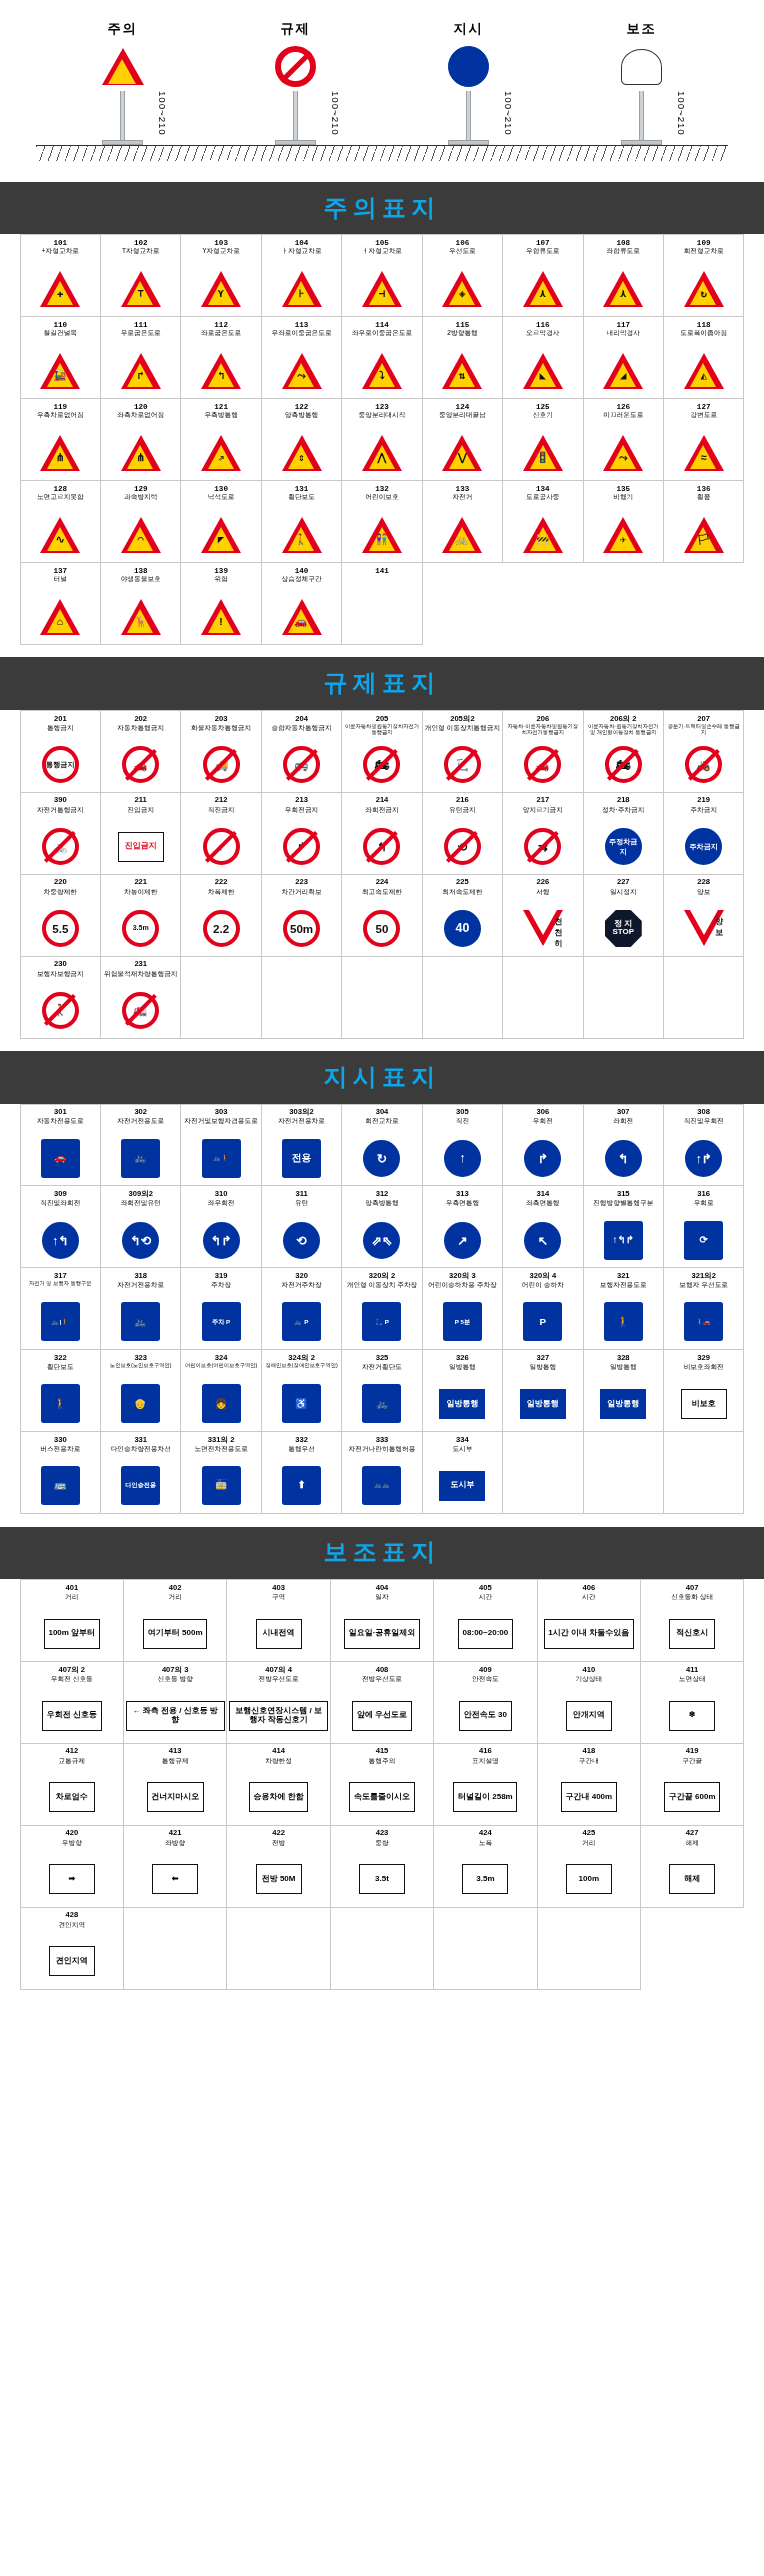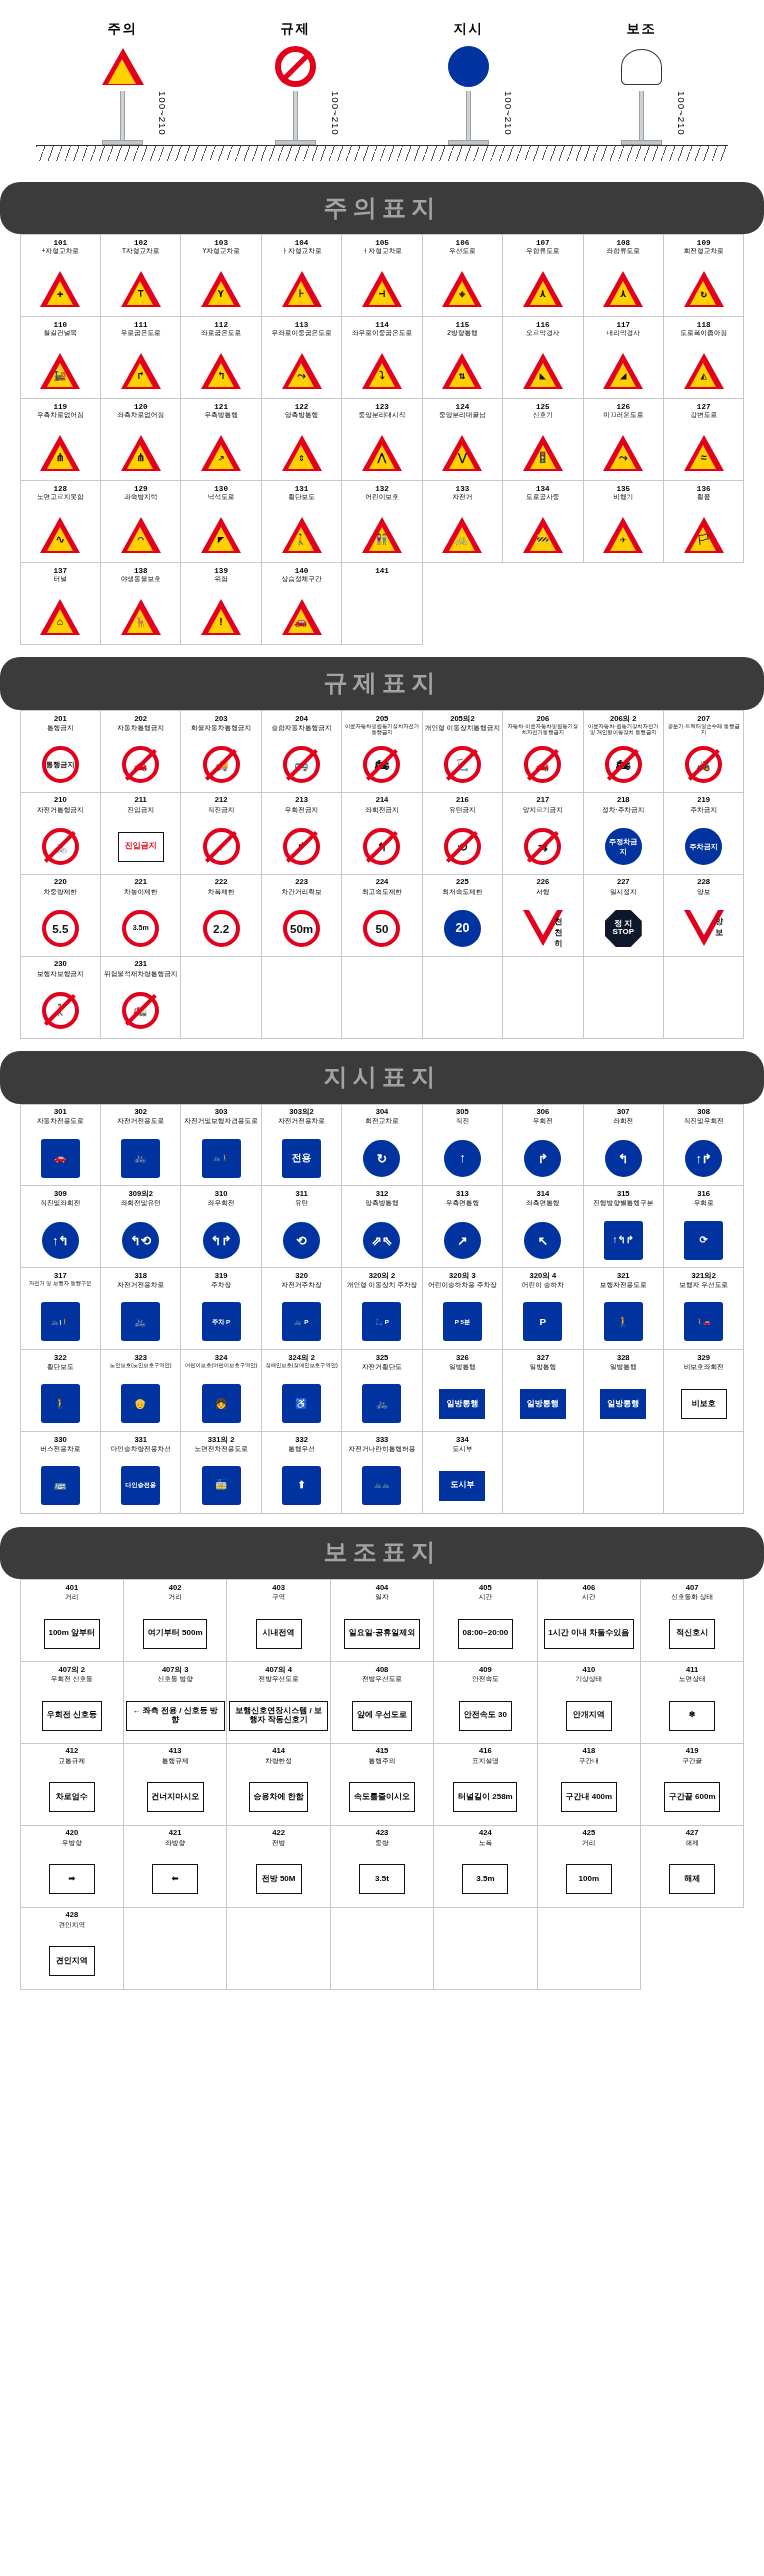--- a/index.html
+++ b/index.html
@@ -58,23 +58,23 @@
     writing-mode: vertical-rl; text-orientation: mixed;
   }
   .ground {
     margin: 0 36px; height: 16px;
     background: repeating-linear-gradient(110deg, #555 0 0.9px, transparent 0.9px 8px);
     border-top: 1.8px solid #333;
   }
 
   
   .section-header {
-    background: #3b3b3b; color: #a3a3a3; text-align: center;
+    background: #3b3b3b; color: #0ea5e9; text-align: center;
     font-size: 24px; font-weight: bold; letter-spacing: 5.3px;
-    padding: 9.8px 0 10.7px 0; margin-top: 12.4px; border-radius: 20px;
+    padding: 9.8px 0 10.7px 0; margin-top: 12.4px;
   }
 
   
   .grid-wrap { padding: 0 19.6px; }
   .grid {
     display: grid; gap: 0;
     border-left: 0.9px solid #c9c9c9; border-top: 0.9px solid #c9c9c9;
   }
   .cell {
     border-right: 0.9px solid #c9c9c9; border-bottom: 0.9px solid #c9c9c9;
@@ -698,21 +698,21 @@
           <div class="cell">
             <div class="num">207</div>
             <div class="cap tiny">경운기·트랙터및손수레 통행금지</div>
             <div class="art">
               <div class="circ slash">
                 <span style="font-size:11.6px">🚜</span>
               </div>
             </div>
           </div>
           <div class="cell">
-            <div class="num">210</div>
+            <div class="num">390</div>
             <div class="cap">자전거통행금지</div>
             <div class="art">
               <div class="circ slash">
                 <span style="font-size:11.6px">🚲</span>
               </div>
             </div>
           </div>
           <div class="cell">
             <div class="num">211</div>
             <div class="cap">진입금지</div>
@@ -828,21 +828,21 @@
               <div class="circ">
                 <span style="font-size:11.6px">50</span>
               </div>
             </div>
           </div>
           <div class="cell">
             <div class="num">225</div>
             <div class="cap">최저속도제한</div>
             <div class="art">
               <div class="circ blue">
-                <span style="font-size:12.4px">20</span>
+                <span style="font-size:12.4px">40</span>
               </div>
             </div>
           </div>
           <div class="cell">
             <div class="num">226</div>
             <div class="cap">서행</div>
             <div class="art">
               <div class="inv-tri">
                 <div class="inner"></div>
                 <div class="sym">천천히</div>

